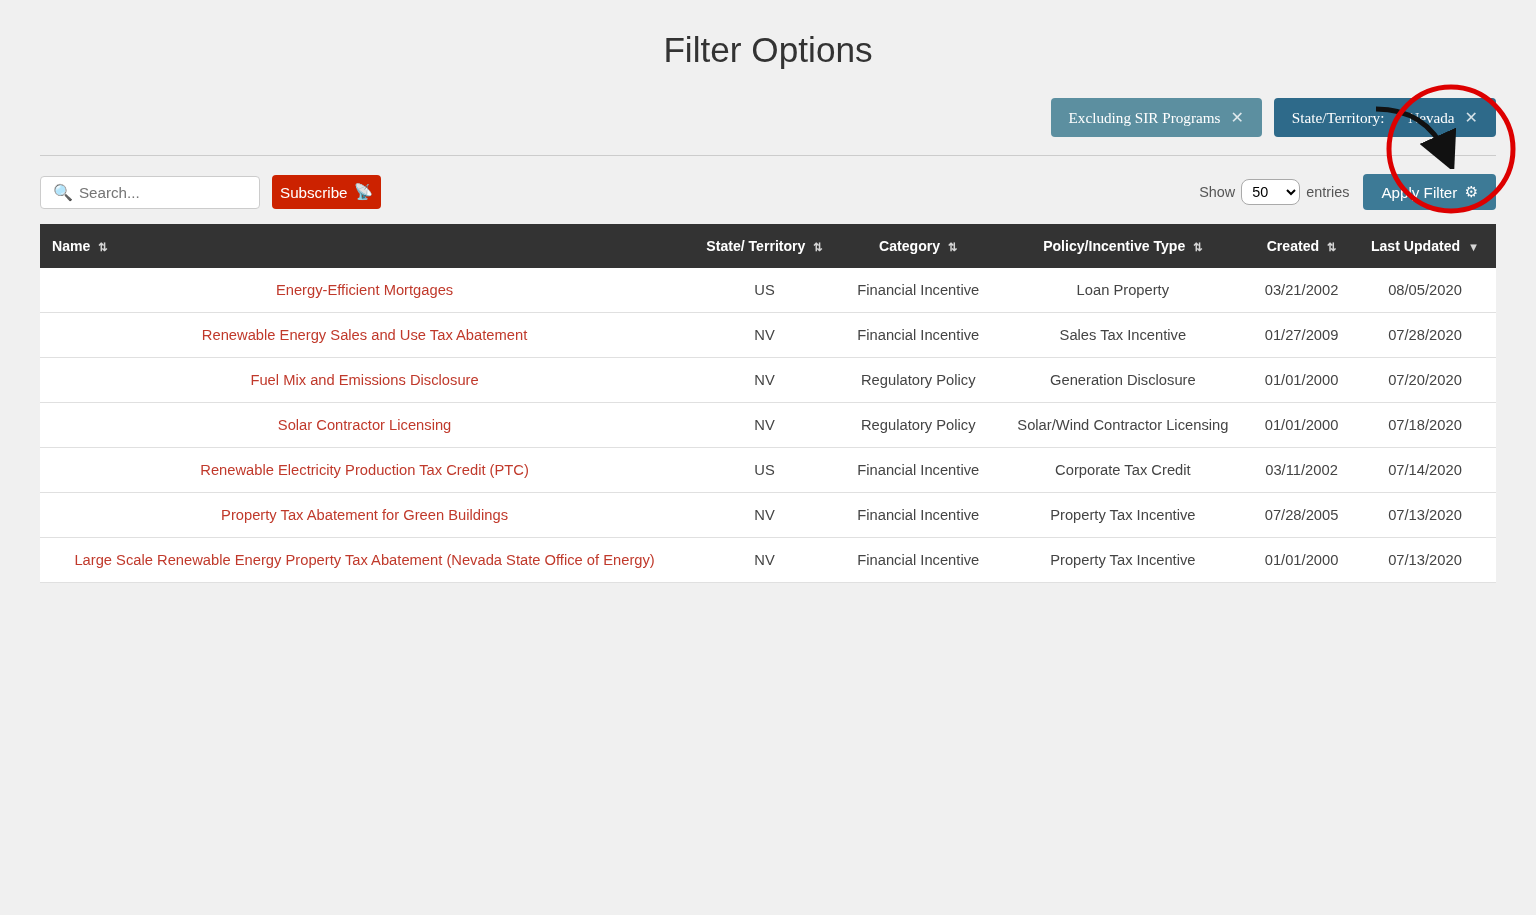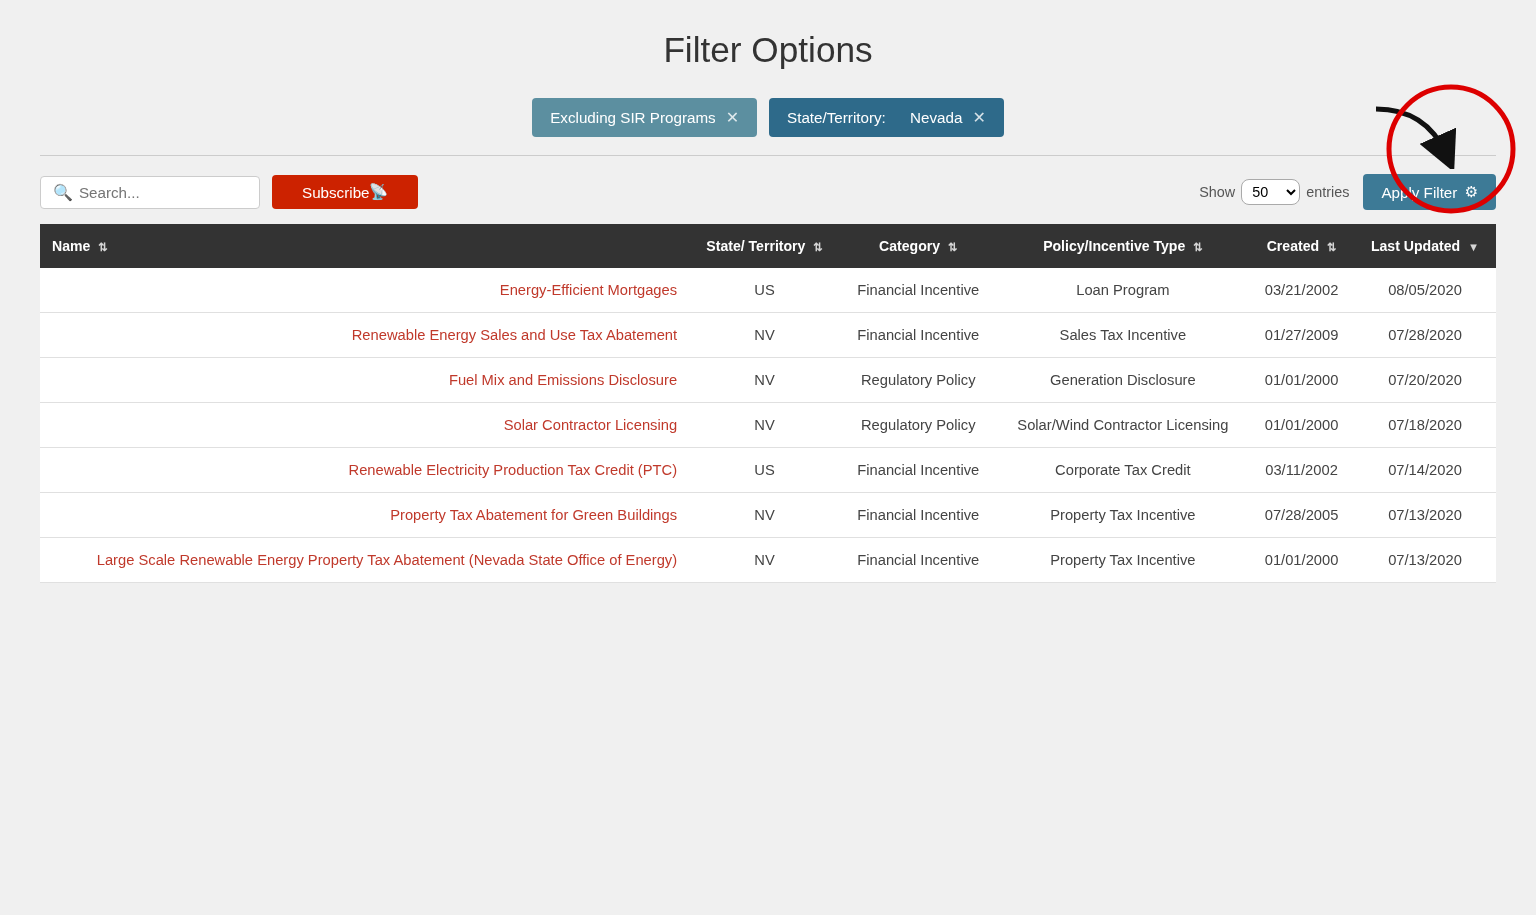--- a/index.html
+++ b/index.html
@@ -16,23 +16,24 @@
     }
     .page-title {
       text-align: center;
       font-size: 2.2rem;
       font-weight: 300;
       color: #333;
       margin-bottom: 28px;
     }
     .filter-bar {
       display: flex;
-      justify-content: center;
+      justify-content: flex-end;
       gap: 12px;
       margin-bottom: 18px;
+      font-family: Liberation Serif, serif;
     }
     .filter-tag {
       display: flex;
       align-items: center;
       gap: 10px;
       padding: 10px 18px;
       border-radius: 4px;
       font-size: 0.95rem;
       cursor: pointer;
     }
@@ -86,26 +87,26 @@
     .search-icon-wrap {
       margin-right: 6px;
       color: #888;
       font-size: 1rem;
     }
     .subscribe-btn {
       background: #cc2200;
       color: #fff;
       border: none;
       border-radius: 4px;
-      padding: 8px 30px;
+      padding: 8px 8px;
       font-size: 0.95rem;
       cursor: pointer;
       display: flex;
       align-items: center;
-      gap: 0;
+      gap: 7px;
     }
     .toolbar-right {
       display: flex;
       align-items: center;
       gap: 14px;
     }
     .show-entries {
       display: flex;
       align-items: center;
       gap: 6px;
@@ -164,21 +165,21 @@
     .data-table tbody tr {
       border-bottom: 1px solid #e0e0e0;
     }
     .data-table tbody td {
       padding: 14px 12px;
       text-align: center;
       color: #444;
       vertical-align: middle;
     }
     .data-table tbody td.left {
-      text-align: right;
+      text-align: center;
     }
     .data-table tbody td a, .row-link {
       color: #c0392b;
       text-decoration: none;
       cursor: pointer;
     }
     
     .annotation-container {
       position: relative;
       display: inline-block;
@@ -278,21 +279,21 @@
       </tr>
     </thead>
     <tbody id="table-body">
 
     <tr>
     <td class="left">
       <a class="row-link">Energy-Efficient Mortgages</a>
     </td>
     <td>US</td>
     <td>Financial Incentive</td>
-    <td>Loan Program</td>
+    <td>Loan Property</td>
     <td>03/21/2002</td>
     <td>08/05/2020</td>
   </tr>
         <tr>
     <td class="left">
       <a class="row-link">Renewable Energy Sales and Use Tax Abatement</a>
     </td>
     <td>NV</td>
     <td>Financial Incentive</td>
     <td>Sales Tax Incentive</td>

